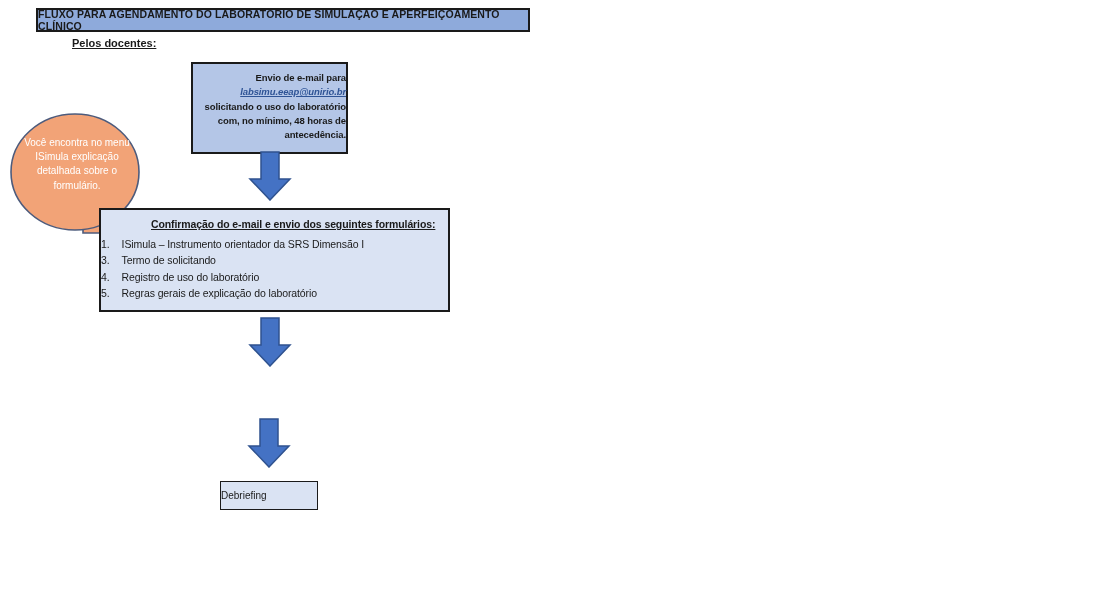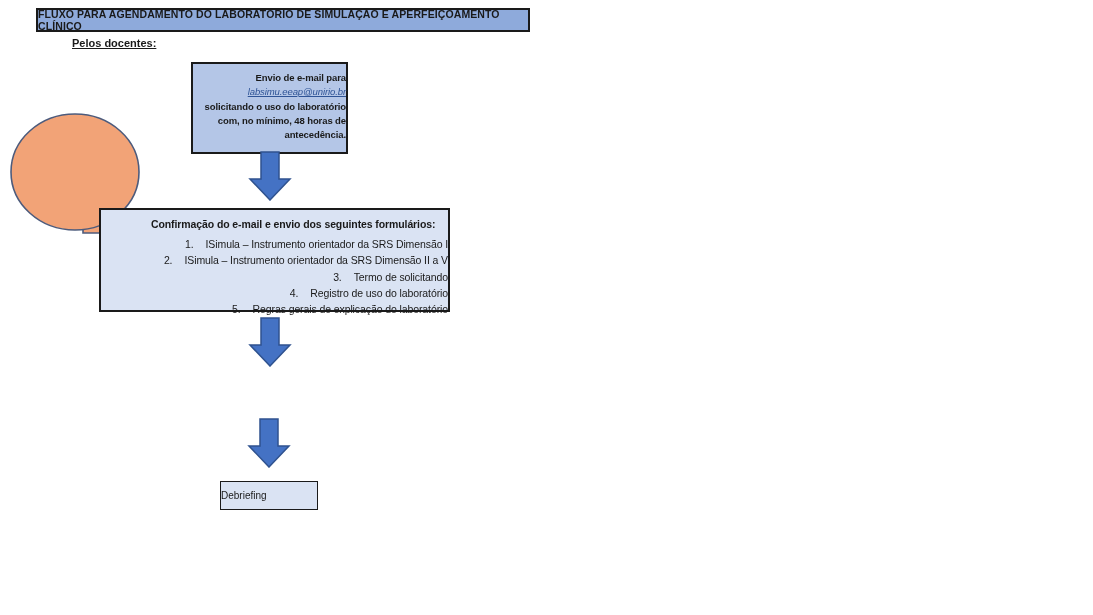--- a/index.html
+++ b/index.html
@@ -49,21 +49,21 @@
     letter-spacing: -0.1px;
     color: #1a1a1a;
     line-height: 1.5;
     padding-top: 7px;
     box-sizing: content-box;
   }
   .email-link {
     color: var(--link_color);
     font-style: italic;
     text-decoration: underline;
-    font-weight: normal;
+    font-weight: bold;
     cursor: pointer;
   }
   .arrow {
     position: absolute;
     width: 48px;
     height: 50px;
   }
   .arrow polygon {
     fill: var(--arrow_fill);
     stroke: var(--arrow_border);
@@ -95,22 +95,23 @@
     width: 347px; height: 100px;
     background: var(--box_fill_light);
     border: 2px solid #1a1a1a;
     color: #1a1a1a;
   }
   .confirmation-header {
     padding: 8px 6px 6px 50px;
     font-size: 10.5px;
     font-weight: bold;
     letter-spacing: -0.1px;
-  }
-  .confirmation-list { text-align: right; }
+    text-decoration: underline;
+  }
+  .confirmation-list { text-align: left; }
   .confirmation-item {
     font-size: 10.5px;
     line-height: 1.55;
     letter-spacing: -0.1px;
   }
   .confirmation-item .num {
     display: inline-block;
     padding-right: 12px;
   }
   .org-box {
@@ -156,31 +157,29 @@
   </div>
 
   <svg class="arrow" style="left:246px; top:151px;" viewBox="0 0 48 50">
     <polygon points="15,1 33,1 33,28 44,28 24,49 4,28 15,28"></polygon>
   </svg>
 
   <svg class="callout-svg" viewBox="0 0 145 128">
     <polygon class="shape" points="78,104 78,123 137,123 137,99 106,99 106,104"></polygon>
     <ellipse class="shape" cx="70" cy="62" rx="64" ry="58"></ellipse>
   </svg>
+  <div class="callout-text">Você encontra no menu ISimula explicação detalhada sobre o formulário.</div>
 
   <div class="confirmation-box">
     <div class="confirmation-header">Confirmação do e-mail e envio dos seguintes formulários:</div>
     <div class="confirmation-list">
       <div class="confirmation-item">
         <span class="num">1.</span><span>ISimula – Instrumento orientador da SRS Dimensão I</span>
       </div>
       <div class="confirmation-item">
-        <span class="num">2.</span><span>ISimula – Instrumento orientador da SRS Dimensão II a V</span>
-      </div>
-      <div class="confirmation-item">
         <span class="num">3.</span><span>Termo de solicitando</span>
       </div>
       <div class="confirmation-item">
         <span class="num">4.</span><span>Registro de uso do laboratório</span>
       </div>
       <div class="confirmation-item">
         <span class="num">5.</span><span>Regras gerais de explicação do laboratório</span>
       </div>
     </div>
   </div>

